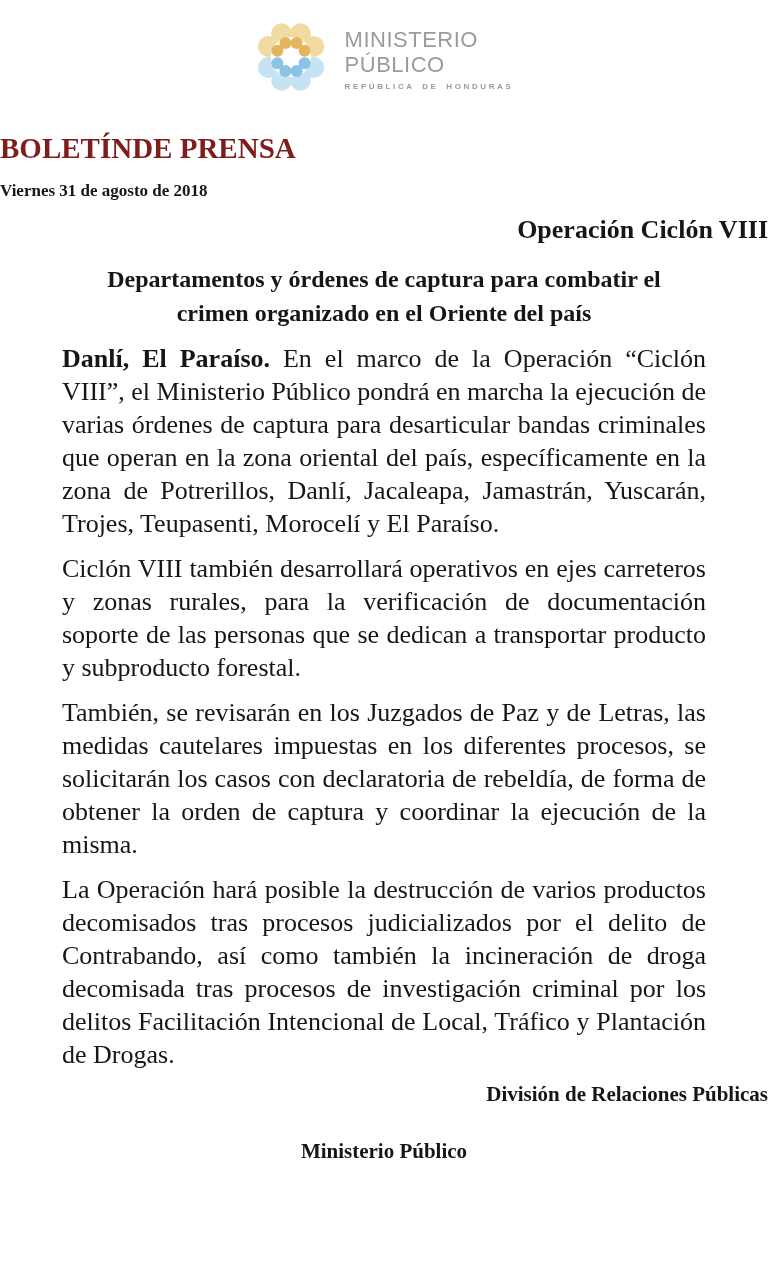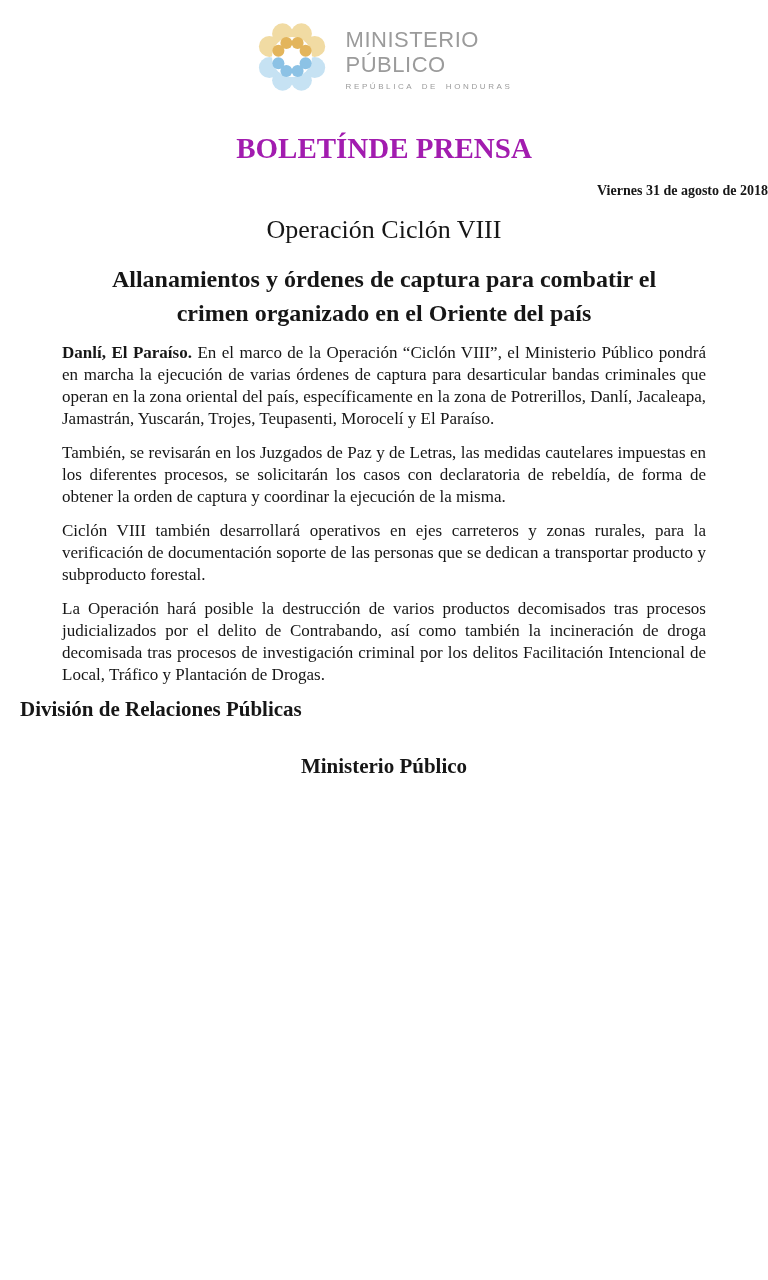--- a/index.html
+++ b/index.html
@@ -22,49 +22,50 @@
   .logo-text{padding-top:12px;text-align:left;}
   .logo-name{
     font-family:"Liberation Sans","DejaVu Sans",sans-serif;
     font-size:22px;line-height:25px;letter-spacing:.5px;
     font-weight:400;
   }
   .logo-tagline{
     font-family:"Liberation Sans","DejaVu Sans",sans-serif;
     font-size:8px;letter-spacing:2.6px;word-spacing:3px;
     margin-top:5px;
+    font-weight:bold;
   }
   
   .doc-title{
-    margin:33px 0 0;text-align:center;
-    font-size:29px;line-height:32px;font-weight:700;color:#a21caf;
+    margin:33px 0 0;
+    font-size:29px;line-height:32px;font-weight:700;color:#7f1d1d;
   }
   .doc-date{
-    margin-top:17px;text-align:right;
-    font-size:14px;line-height:20px;font-weight:700;
+    margin-top:17px;text-align:left;
+    font-size:17px;line-height:20px;font-weight:700;
   }
   .operation-title{
-    margin:14px 0 16px;text-align:center;
-    font-size:26px;line-height:30px;font-weight:400;
+    margin:14px 0 16px;text-align:right;
+    font-size:26px;line-height:30px;font-weight:700;
   }
   .headline{
     margin:17px auto 0;max-width:620px;text-align:center;
     font-size:24px;line-height:34px;font-weight:700;
   }
   
   .content{padding:0 62px;margin-top:9px;}
   .body-p{
     margin:12px 0 0;
-    font-size:17px;line-height:22px;
+    font-size:26px;line-height:33px;
     text-align:justify;text-justify:inter-word;
   }
   .body-p strong{font-weight:700;}
   
   .footer-line1{
-    margin-top:11px;text-align:left;
+    margin-top:11px;text-align:right;
     font-size:21px;line-height:24px;font-weight:700;padding-left:20px;
   }
   .footer-line2{
     margin-top:33px;text-align:center;
     font-size:21px;line-height:24px;font-weight:700;
   }
 </style>
 </head>
 <body>
 
@@ -104,25 +105,25 @@
       <div class="logo-tagline">REPÚBLICA DE HONDURAS</div>
     </div>
   </header>
 
   <h1 class="doc-title">BOLETÍNDE PRENSA</h1>
 
   <div class="doc-date">Viernes  31 de agosto de 2018</div>
 
   <h2 class="operation-title">Operación Ciclón VIII</h2>
 
-  <h3 class="headline">Allanamientos y órdenes de captura para combatir el crimen organizado en el Oriente del país</h3>
+  <h3 class="headline">Departamentos y órdenes de captura para combatir el crimen organizado en el Oriente del país</h3>
 
   <div class="content">
       <p class="body-p"><strong>Danlí, El Paraíso.</strong> En el marco de la Operación “Ciclón VIII”, el Ministerio Público pondrá en marcha la ejecución de varias órdenes de captura para desarticular bandas criminales que operan en la zona oriental del país, específicamente en la zona de Potrerillos, Danlí, Jacaleapa, Jamastrán, Yuscarán, Trojes, Teupasenti, Morocelí y El Paraíso.</p>
+      <p class="body-p">Ciclón VIII también desarrollará  operativos en ejes carreteros y zonas rurales, para la verificación de documentación soporte de las personas que se dedican a transportar producto y subproducto forestal.</p>
       <p class="body-p">También, se revisarán en los Juzgados de Paz y de Letras, las medidas cautelares impuestas en los diferentes procesos, se solicitarán los casos con declaratoria de rebeldía, de forma de obtener la orden de captura y coordinar la ejecución de la misma.</p>
-      <p class="body-p">Ciclón VIII también desarrollará  operativos en ejes carreteros y zonas rurales, para la verificación de documentación soporte de las personas que se dedican a transportar producto y subproducto forestal.</p>
       <p class="body-p">La Operación hará posible  la destrucción de varios productos decomisados tras procesos  judicializados por el delito de Contrabando, así como también la incineración de droga decomisada tras procesos de investigación criminal por los delitos Facilitación Intencional de Local, Tráfico y Plantación de Drogas.</p>
     </div>
 
   <div class="footer-line1">División de Relaciones Públicas</div>
   <div class="footer-line2">Ministerio Público</div>
 
 </div>
 
 </body></html>

